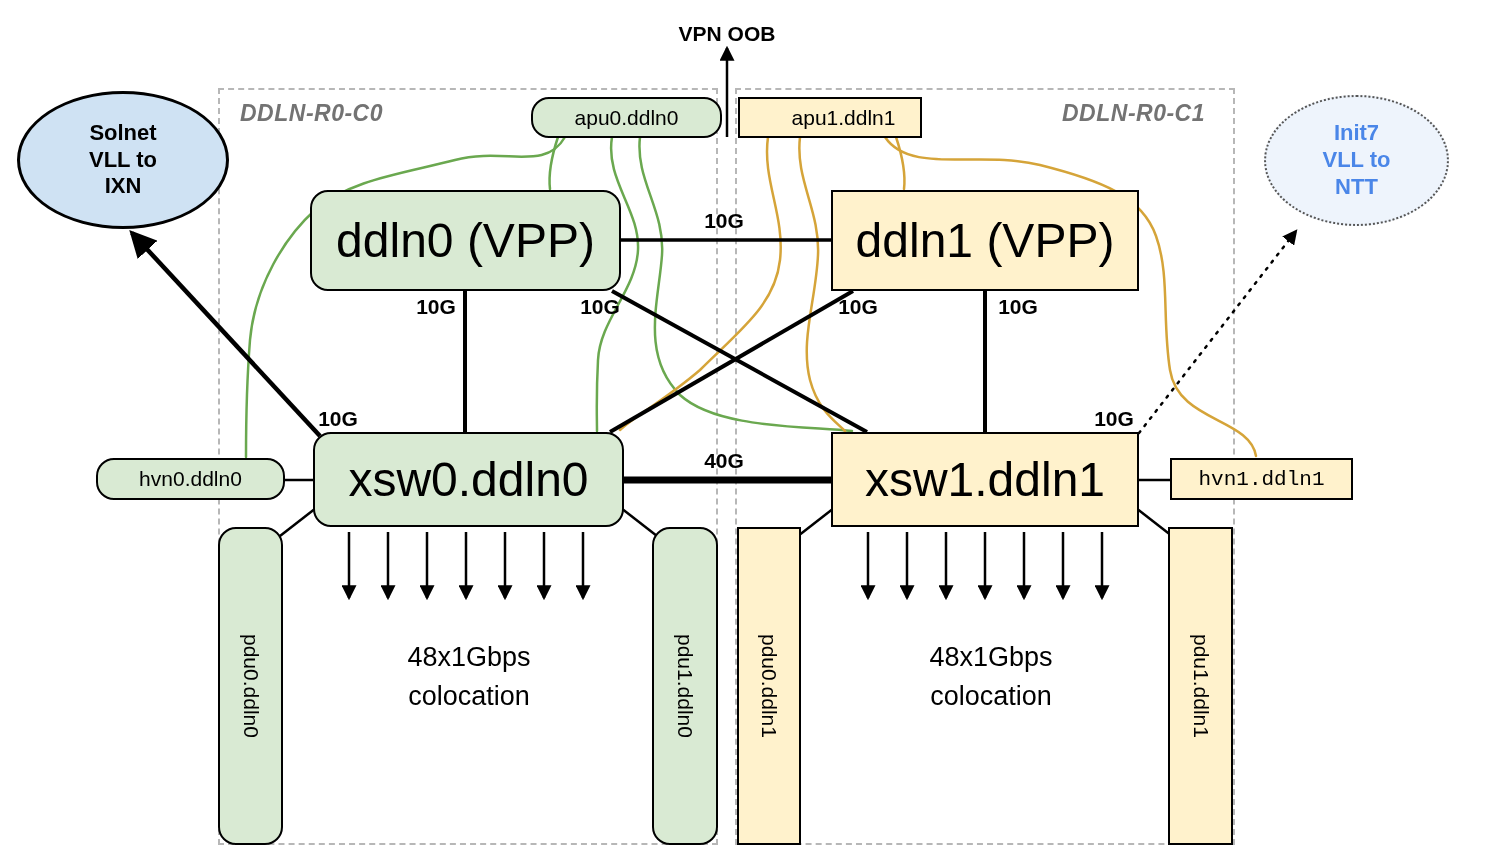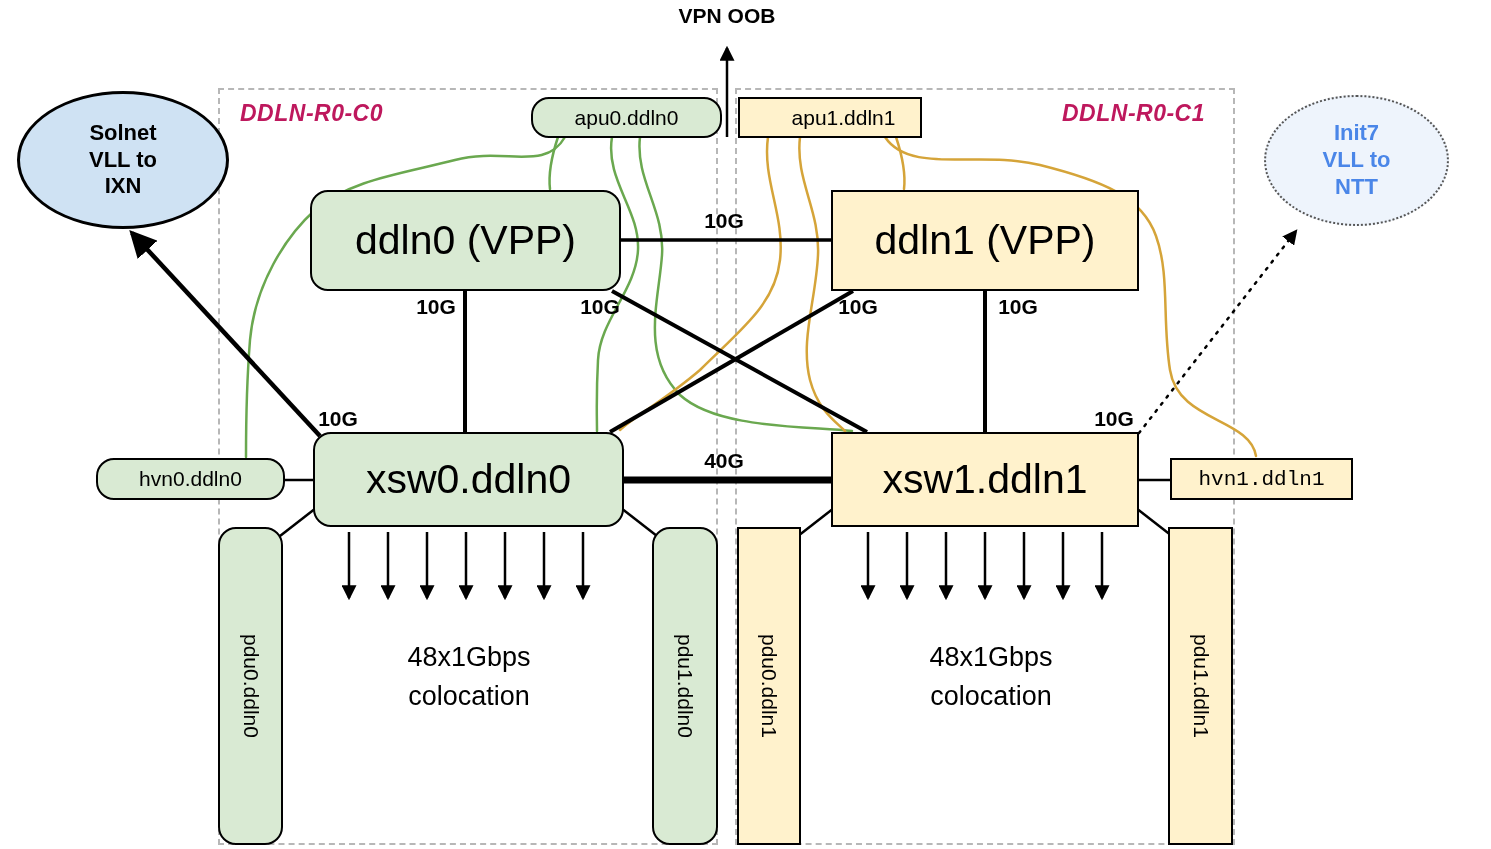--- a/index.html
+++ b/index.html
@@ -2,29 +2,29 @@
 <html><head>
 <meta charset="utf-8">
 <style>
   * { margin:0; padding:0; box-sizing:border-box; }
   html,body { background:#ffffff; }
   body { font-family:"Liberation Sans", sans-serif; color:#000; }
 
   .canvas { position:relative; width:1491px; height:849px; background:#fff; overflow:hidden; }
 
   .rack { position:absolute; border:2px dashed #b7b7b7; background:transparent; }
-  .rack-label { position:absolute; top:10px; font-style:italic; font-weight:bold; font-size:23px; color:#be185d; letter-spacing:.5px; white-space:nowrap; }
+  .rack-label { position:absolute; top:10px; font-style:italic; font-weight:bold; font-size:23px; color:#737373; letter-spacing:.5px; white-space:nowrap; }
 
   .wires { position:absolute; left:0; top:0; width:1491px; height:849px; }
 
   .node { position:absolute; border:2px solid #000; display:flex; align-items:center; justify-content:center; text-align:center; background:#fff; }
   .green  { background:#d9ead3;border-radius:18px; }
   .yellow { background:#fff2cc; }
   .small-node { font-size:21px; }
-  .big-node   { font-size:41px; }
+  .big-node   { font-size:48px; }
   .pdu { writing-mode:vertical-rl; font-size:21px; }
 
   .link-label { position:absolute; font-weight:bold; font-size:21px; transform:translate(-50%,-50%); white-space:nowrap; }
 
   .ellipse { position:absolute; border-radius:50%; display:flex; align-items:center; justify-content:center;
              text-align:center; font-weight:bold; font-size:22px; line-height:1.22; white-space:pre-line; }
   .solnet { background:#cfe2f3; border:3px solid #000; }
   .init7  { background:#eef4fc; border:2px dotted #555; color:#4a86e8; }
 
   .colo { position:absolute; font-size:27px; line-height:1.45; text-align:center; transform:translateX(-50%); white-space:pre-line; }
@@ -96,21 +96,21 @@
       <line x1="868" y1="532" x2="868" y2="598"></line>
       <line x1="907" y1="532" x2="907" y2="598"></line>
       <line x1="946" y1="532" x2="946" y2="598"></line>
       <line x1="985" y1="532" x2="985" y2="598"></line>
       <line x1="1024" y1="532" x2="1024" y2="598"></line>
       <line x1="1063" y1="532" x2="1063" y2="598"></line>
       <line x1="1102" y1="532" x2="1102" y2="598"></line>
     </g>
   </svg>
 
-  <div class="vpn" style="left:727px; top:4px;text-align:right;">VPN OOB</div>
+  <div class="vpn" style="left:727px; top:22px;text-align:right;">VPN OOB</div>
 
   <div class="ellipse solnet" style="left:17px; top:91px; width:212px; height:138px;">Solnet
 VLL to
 IXN</div>
   <div class="ellipse init7" style="left:1264px; top:95px; width:185px; height:131px;">Init7
 VLL to
 NTT</div>
 
   <div class="node green small-node" style="left:531px; top:97px; width:191px; height:41px;">apu0.ddln0</div>
   <div class="node yellow small-node" style="left:738px; top:97px; width:184px; height:41px;padding-left:27px;">apu1.ddln1</div>

